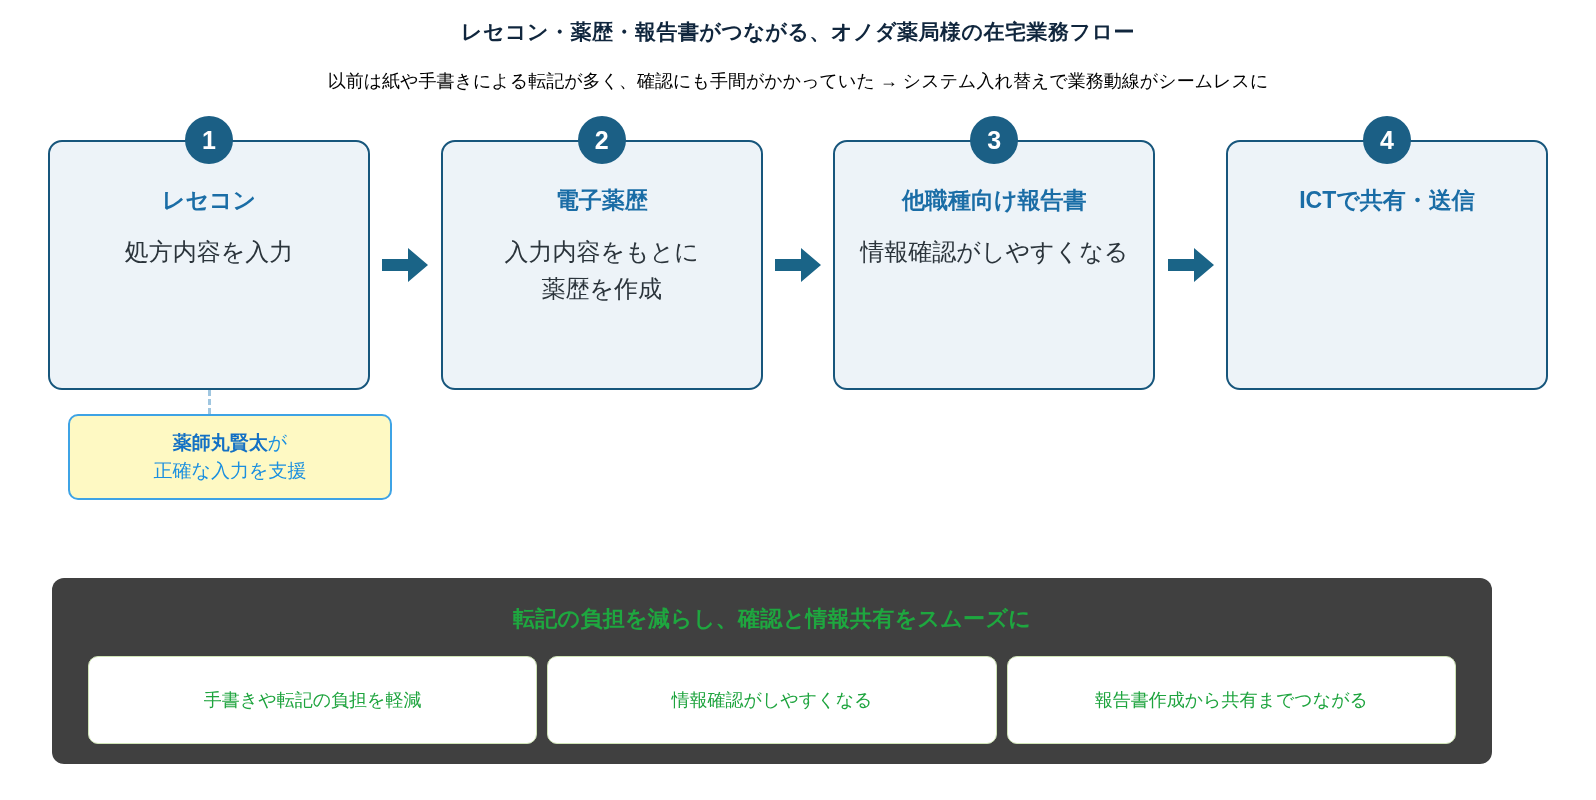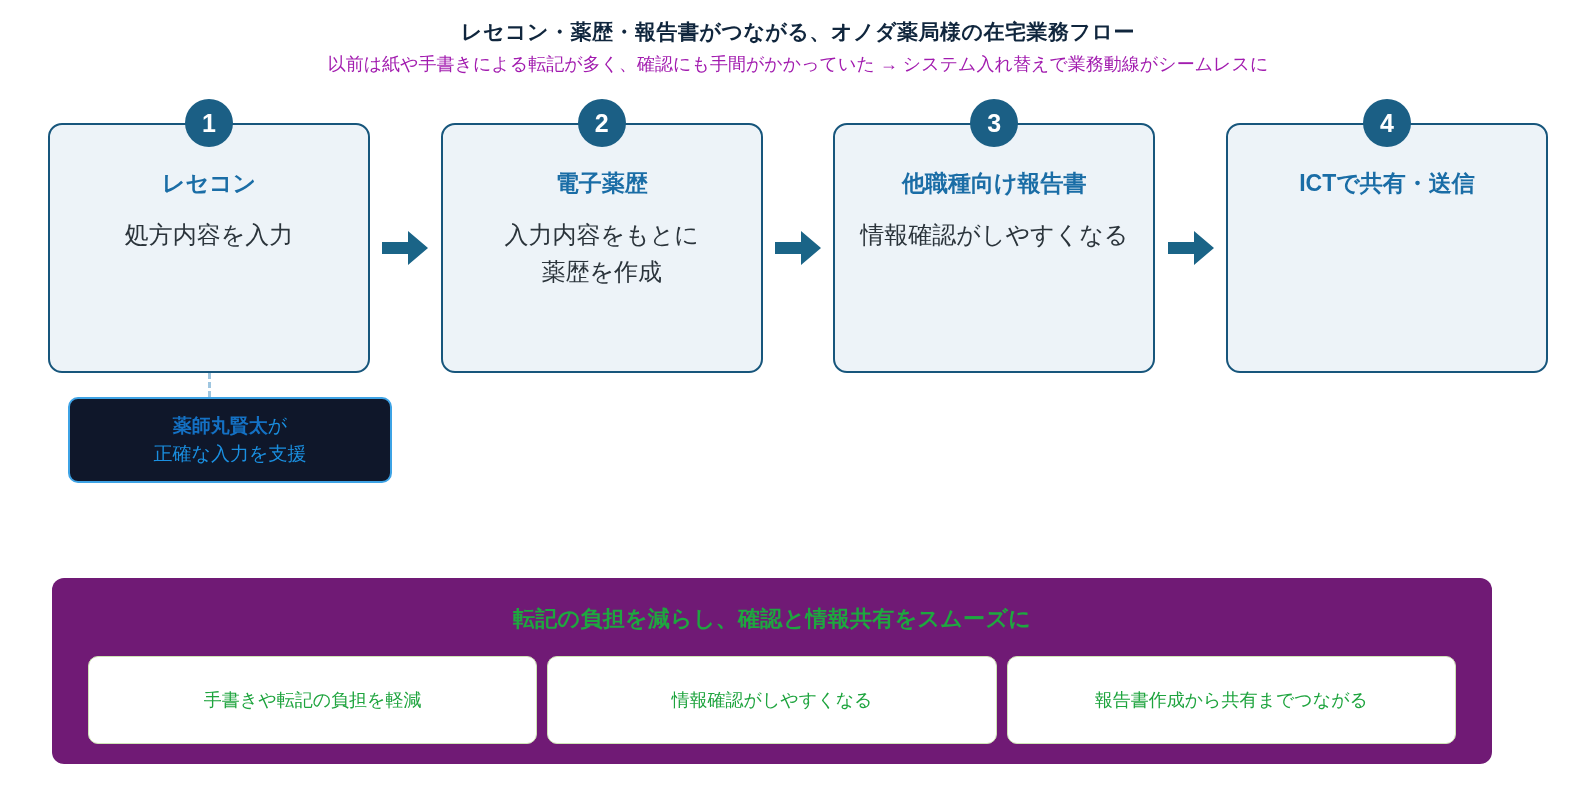--- a/index.html
+++ b/index.html
@@ -24,23 +24,23 @@
   }
   .page-title {
     font-size: 21px;
     font-weight: bold;
     color: #10263d;
     letter-spacing: 0.5px;
     line-height: 1.3;
     margin: 0;
   }
   .page-subtitle {
-    margin: 7px 0 0 0;
+    margin: 24px 0 0 0;
     font-size: 18px;
-    color: #a21caf;
+    color: #000000;
     font-weight: normal;
     line-height: 1.4;
   }
 
   
   .flow-wrap {
     position: relative;
     margin: 0 auto;
     width: 1500px;
     height: 250px;
@@ -109,21 +109,21 @@
     height: 24px;
     border-left: 3px dashed #9fc6e0;
   }
   .annotation-box {
     position: absolute;
     left: 20px;
     top: 274px;
     width: 324px;
     height: 86px;
     box-sizing: border-box;
-    background: #0f172a;
+    background: #fef9c3;
     border: 2px solid #3ea3e5;
     border-radius: 10px;
     display: flex;
     align-items: center;
     justify-content: center;
     flex-direction: column;
     text-align: center;
     line-height: 1.5;
   }
   .annotation-line1 { font-size: 19px; color: #1a8fe0; }
@@ -131,21 +131,21 @@
   .annotation-line2 { font-size: 19px; color: #1a8fe0; }
 
   
   .result-banner {
     position: absolute;
     left: 52px;
     top: 578px;
     width: 1440px;
     height: 186px;
     box-sizing: border-box;
-    background: #701a75;
+    background: #404040;
     border-radius: 12px;
     padding: 22px 36px 0 36px;
   }
   .result-heading {
     text-align: center;
     font-size: 22px;
     font-weight: bold;
     color: #1ea73f;
     margin: 4px 0 22px 0;
     letter-spacing: 0.3px;

